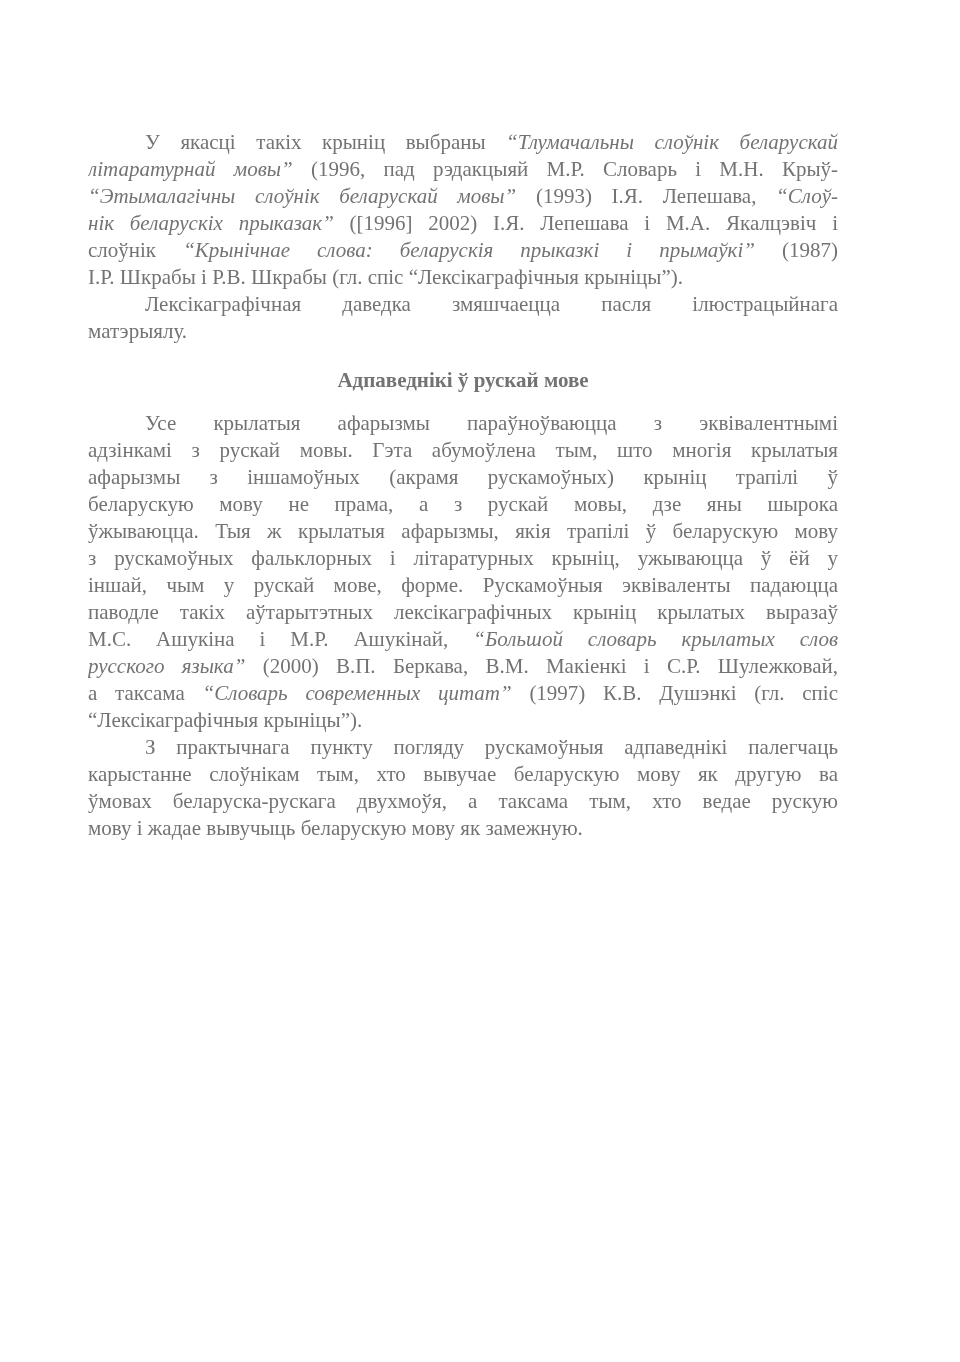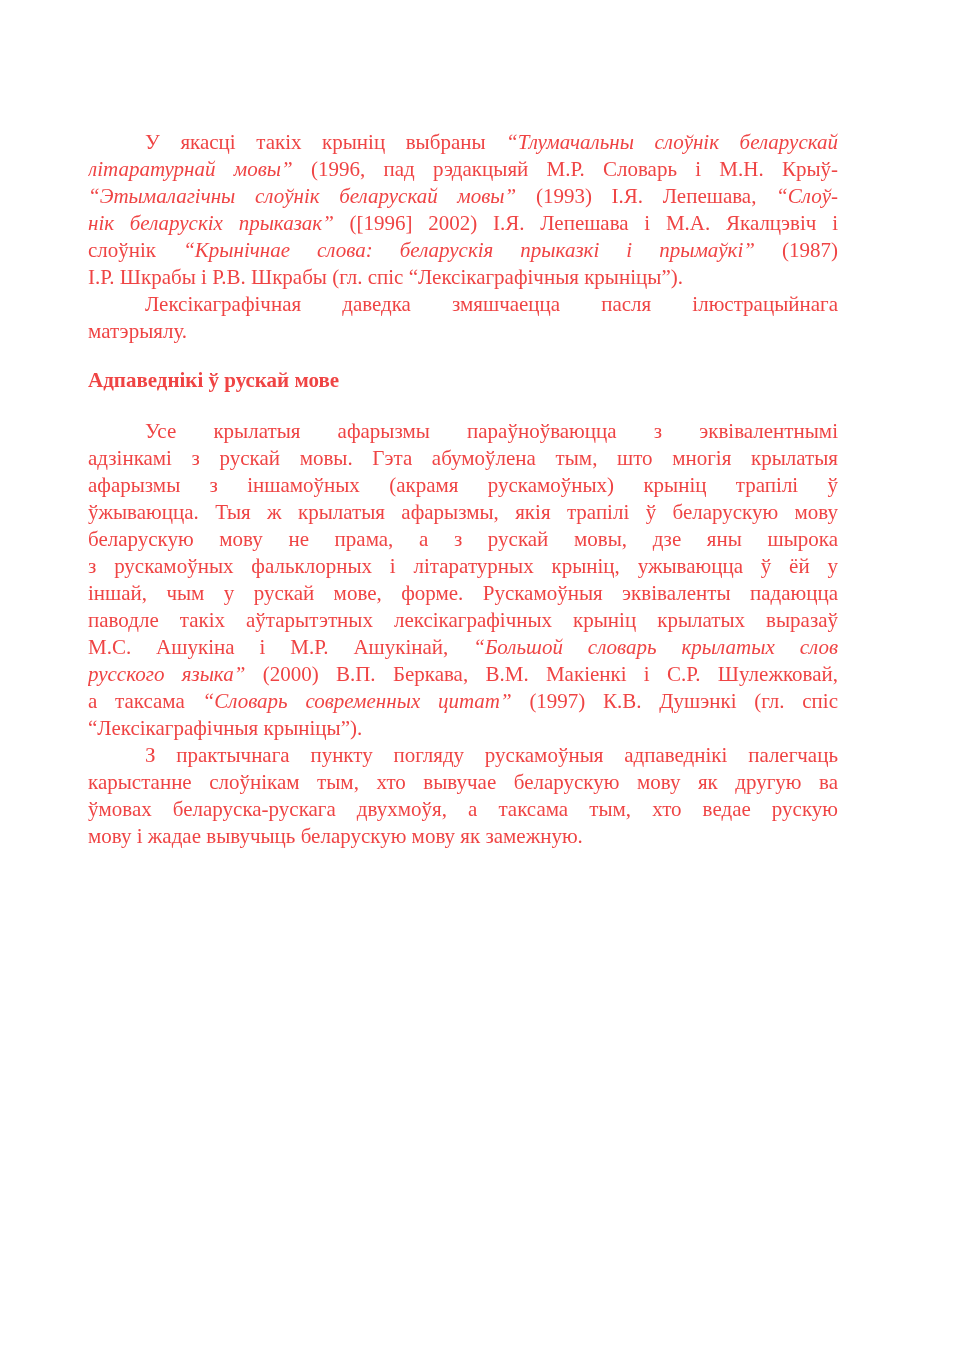--- a/index.html
+++ b/index.html
@@ -39,48 +39,48 @@
     height: 0;
   }
   .line.last::after { content: none; }
   .line.indent { text-indent: 57px; }
   .italic { font-style: italic; }
   .heading {
     font-family: "Liberation Serif", serif;
     font-size: 21px;
     line-height: 27px;
     font-weight: bold;
-    text-align: left;
-    margin: 22px 0 24px 0;
+    text-align: center;
+    margin: 22px 0 16px 0;
   }
 </style>
 </head>
 <body>
 
 <div class="page" style="background: rgb(255, 255, 255);">
-  <div class="text-column" style="color: #ef4444;">
+  <div class="text-column" style="color: #737373;">
       <div class="paragraph">
         <div class="line indent"><span>У якасці такіх крыніц выбраны </span><span class="italic">“Тлумачальны слоўнік беларускай</span></div>
         <div class="line"><span class="italic">літаратурнай мовы”</span><span> (1996, пад рэдакцыяй М.Р. Словарь і М.Н. Крыў-</span></div>
         <div class="line"><span class="italic">“Этымалагічны слоўнік беларускай мовы”</span><span> (1993) І.Я. Лепешава, </span><span class="italic">“Слоў-</span></div>
         <div class="line"><span class="italic">нік беларускіх прыказак”</span><span> ([1996] 2002) І.Я. Лепешава і М.А. Якалцэвіч і</span></div>
         <div class="line"><span>слоўнік </span><span class="italic">“Крынічнае слова: беларускія прыказкі і прымаўкі”</span><span> (1987)</span></div>
         <div class="line last"><span>І.Р. Шкрабы і Р.В. Шкрабы (гл. спіс “Лексікаграфічныя крыніцы”).</span></div>
       </div>
       <div class="paragraph">
         <div class="line indent"><span>Лексікаграфічная даведка змяшчаецца пасля ілюстрацыйнага</span></div>
         <div class="line last"><span>матэрыялу.</span></div>
       </div>
       <div class="heading">Адпаведнікі ў рускай мове</div>
       <div class="paragraph">
         <div class="line indent"><span>Усе крылатыя афарызмы параўноўваюцца з эквівалентнымі</span></div>
         <div class="line"><span>адзінкамі з рускай мовы. Гэта абумоўлена тым, што многія крылатыя</span></div>
         <div class="line"><span>афарызмы з іншамоўных (акрамя рускамоўных) крыніц трапілі ў</span></div>
+        <div class="line"><span>беларускую мову не прама, а з рускай мовы, дзе яны шырока</span></div>
         <div class="line"><span>ўжываюцца. Тыя ж крылатыя афарызмы, якія трапілі ў беларускую мову</span></div>
-        <div class="line"><span>беларускую мову не прама, а з рускай мовы, дзе яны шырока</span></div>
         <div class="line"><span>з рускамоўных фальклорных і літаратурных крыніц, ужываюцца ў ёй у</span></div>
         <div class="line"><span>іншай, чым у рускай мове, форме. Рускамоўныя эквіваленты падаюцца</span></div>
         <div class="line"><span>паводле такіх аўтарытэтных лексікаграфічных крыніц крылатых выразаў</span></div>
         <div class="line"><span>М.С. Ашукіна і М.Р. Ашукінай, </span><span class="italic">“Большой словарь крылатых слов</span></div>
         <div class="line"><span class="italic">русского языка”</span><span> (2000) В.П. Беркава, В.М. Макіенкі і С.Р. Шулежковай,</span></div>
         <div class="line"><span>а таксама </span><span class="italic">“Словарь современных цитат”</span><span> (1997) К.В. Душэнкі (гл. спіс</span></div>
         <div class="line last"><span>“Лексікаграфічныя крыніцы”).</span></div>
       </div>
       <div class="paragraph">
         <div class="line indent"><span>З практычнага пункту погляду рускамоўныя адпаведнікі палегчаць</span></div>

